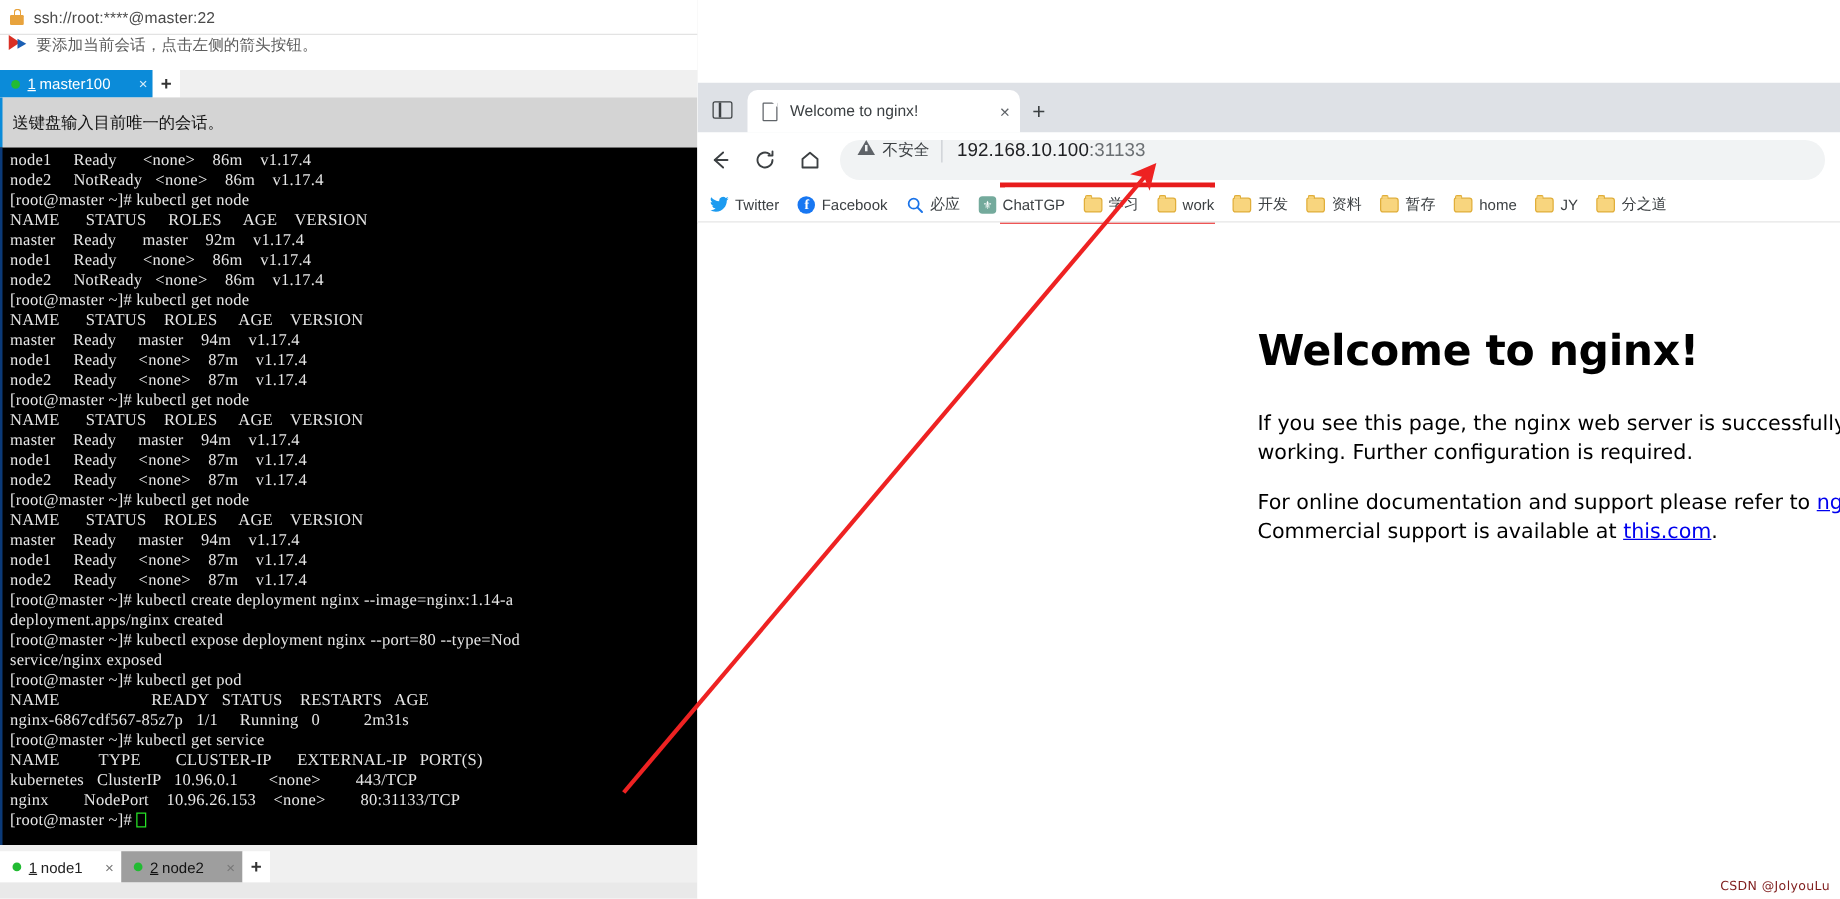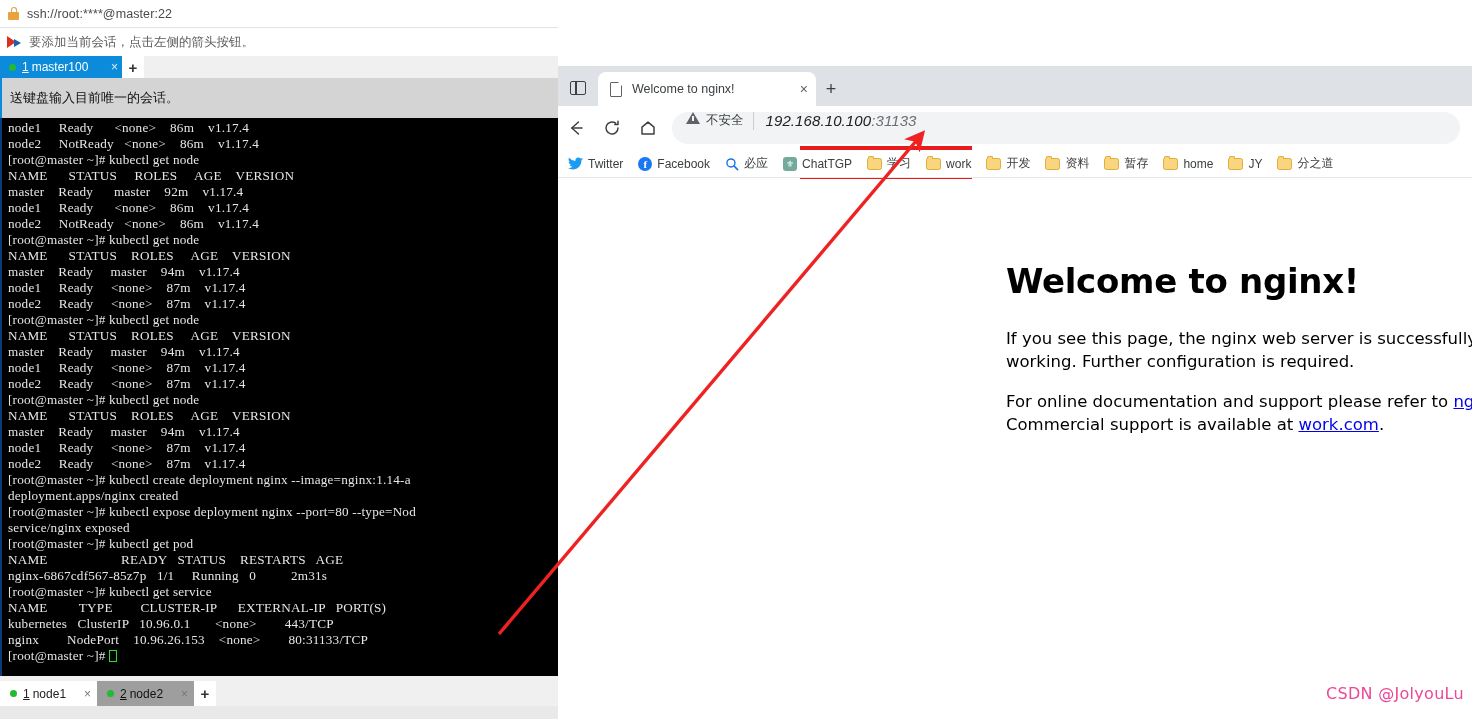--- a/index.html
+++ b/index.html
@@ -33,21 +33,21 @@
     flex: 0 0 auto;
   }
   .lock-icon .body { position:absolute; left:0; bottom:0; width:11px; height:8px; background:#e8a33d; border-radius:1px;}
   .lock-icon .shackle { position:absolute; left:2.5px; top:0; width:6px; height:6px; border:1.6px solid #e8a33d; border-bottom:none; border-radius:3px 3px 0 0; box-sizing:border-box;}
   .title-text { font-size: 12.5px; color: #4a4a4a; letter-spacing: .1px; }
 
   .hint-bar {
     position: absolute; left: 0; top: 28px;
     width: 558px; height: 28px;
     background: #ffffff;
-    display: flex; align-items: center;
+    display: flex; align-items: flex-start;
     padding-left: 7px; box-sizing: border-box;
   }
   .hint-icon { width: 16px; height: 13px; position: relative; margin-right: 6px; flex:0 0 auto;}
   .hint-icon .red { position:absolute; left:0; top:0; width:0; height:0;
       border-top: 6.5px solid transparent; border-bottom: 6.5px solid transparent; border-left: 9px solid #d93025;}
   .hint-icon .blue { position:absolute; left:7px; top:3px; width:0; height:0;
       border-top: 4px solid transparent; border-bottom: 4px solid transparent; border-left: 7px solid #1a5fb4;}
   .hint-text { font-size: 12.5px; color: #5d5d5d; }
 
   
@@ -184,21 +184,21 @@
   .omnibox {
     flex: 1 1 auto; height: 32px; margin: 0 12px 0 6px;
     background: #f1f3f4; border-radius: 16px;
     display: flex; align-items: flex-start; padding-left: 14px; box-sizing: border-box;
     position: relative;
   }
   .warn-tri { width: 0; height: 0; border-left: 7px solid transparent; border-right: 7px solid transparent; border-bottom: 12px solid #5f6368; position: relative; margin-right: 6px; flex:0 0 auto;}
   .warn-tri::after{content:""; position:absolute; left:-1px; top:4px; width:2px; height:5px; background:#f1f3f4;}
   .notsecure { font-size: 12.5px; color: #3c4043; margin-right: 9px; }
   .omni-sep { width:1px; height:18px; background:#c9cdd1; margin-right: 12px;}
-  .urltext { font-size: 15px; color: #202124; letter-spacing: .1px; font-style: italic; }
+  .urltext { font-size: 15px; color: #202124; letter-spacing: .1px; }
   .urltext .port { color: #6b6f73; }
 
   .redbox {
     position: absolute; left: 242px; top: 40px;
     width: 172px; height: 34px;
     border: 4px solid #e81c1c;
     box-sizing: border-box;
     pointer-events: none;
   }
 
@@ -223,22 +223,22 @@
     padding: 82px 0 0 448px;
     color: #000;
     font-family: "DejaVu Sans", "Liberation Sans", sans-serif;
   }
   .nginx-h1 { font-size: 34px; font-weight: bold; margin: 0 0 26px 0; letter-spacing: -0.3px; }
   .nginx-p { font-size: 16.5px; line-height: 23px; margin: 0 0 17px 0; white-space: nowrap; }
   .nginx-p.em { font-style: italic; }
   .nginx-p a { color: #0000ee; text-decoration: underline; }
 
   .watermark {
-    position: absolute; right: 8px; bottom: 16px;
-    font-size: 16px; color: #ec4899; letter-spacing: .3px;
+    position: absolute; right: 8px; bottom: 4px;
+    font-size: 10px; color: #7f1d1d; letter-spacing: .3px;
     font-family: "DejaVu Sans", sans-serif;
   }
 
   
   #arrow-layer { position: absolute; left:0; top:0; width:1472px; height:719px; pointer-events: none; }
 </style>
 </head>
 <body>
 
 <div id="root">
@@ -421,21 +421,21 @@
 
     <div class="page-area">
       <div class="nginx-body">
         <h1 class="nginx-h1">Welcome to nginx!</h1>
         <p class="nginx-p">
           <span>If you see this page, the nginx web server is successfully installed</span><br>
           <span>working. Further configuration is required.</span>
         </p>
         <p class="nginx-p">
           <span>For online documentation and support please refer to </span><a href="#">nginx.org</a><br>
-          <span>Commercial support is available at </span><a href="#">work.com</a><span>.</span>
+          <span>Commercial support is available at </span><a href="#">this.com</a><span>.</span>
         </p>
       </div>
       <div class="watermark">CSDN @JolyouLu</div>
     </div>
   </div>
 
   <svg id="arrow-layer" viewBox="0 0 1472 719">
     <defs>
       <marker id="ahead" markerWidth="6" markerHeight="6" refX="4.6" refY="3" orient="auto">
         <path d="M0,0 L6,3 L0,6 L1.6,3 Z" fill="#ee2222"></path>

